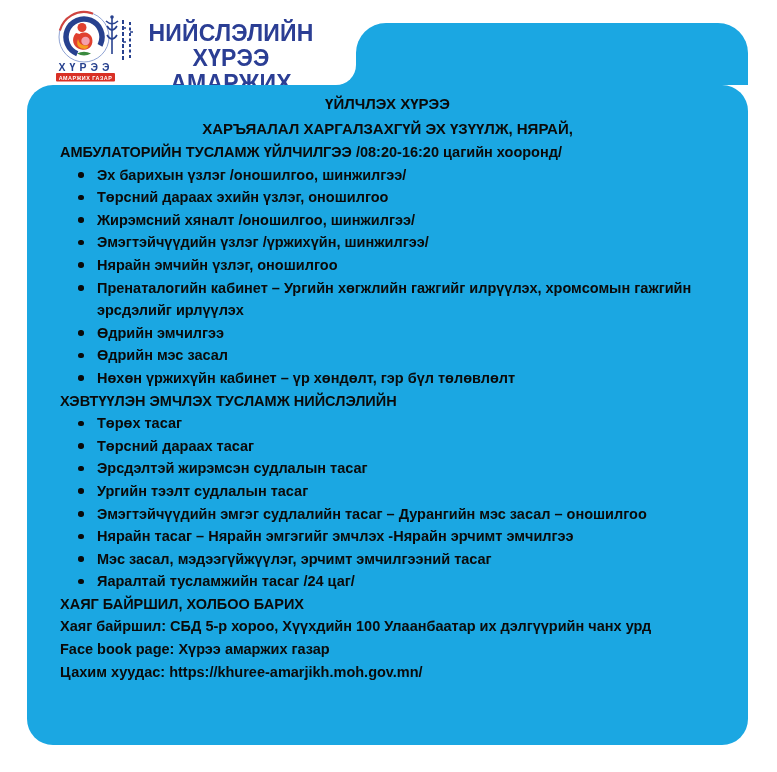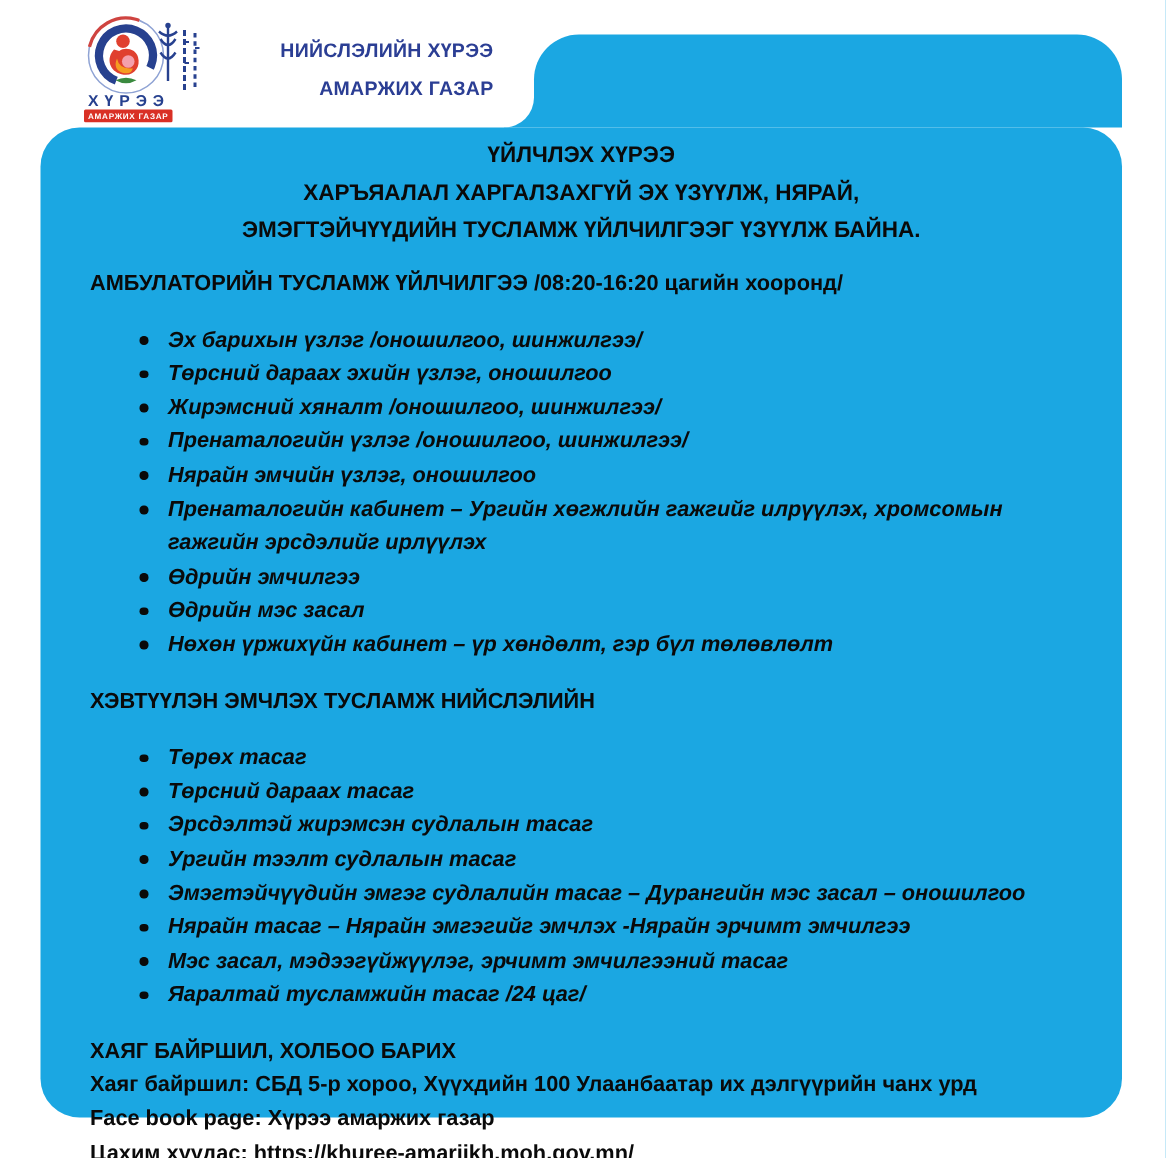--- a/index.html
+++ b/index.html
@@ -14,44 +14,44 @@
     width:777px;height:772px;background:#ffffff;
     font-family:"Liberation Sans", sans-serif;
     color:var(--ink);
   }
   .page{position:relative;width:777px;height:772px;background:#ffffff;overflow:hidden;}
 
   
   .logo{position:absolute;left:55px;top:8px;}
   .org-name{
     position:absolute;left:133px;top:21px;width:196px;
-    text-align:right;color:var(--navy);
-    font-size:13px;line-height:25px;font-weight:700;letter-spacing:0.2px;
+    text-align:center;color:var(--navy);
+    font-size:23px;line-height:25px;font-weight:700;letter-spacing:0.2px;
   }
 
   
   .tab{
     position:absolute;left:356px;top:23px;width:392px;height:62px;
     background:var(--blue);border-radius:30px 30px 0 0;
   }
   .fillet-blue{position:absolute;left:336px;top:60px;width:20px;height:25px;background:var(--blue);}
   .fillet-white{position:absolute;left:336px;top:60px;width:20px;height:25px;background:#fff;border-radius:0 0 20px 0;}
   .card{
     position:absolute;left:27px;top:85px;width:721px;height:660px;
     background:var(--blue);border-radius:26px;
     padding:6px 33px 0 33px;
   }
 
   .intro{
     text-align:center;font-size:15px;line-height:25px;font-weight:600;
-    margin-bottom:12px;
+    margin-bottom:0;
   }
   .main{font-size:14.5px;line-height:22.6px;font-weight:600;}
   .sec-head{white-space:nowrap;}
-  ul.svc{list-style:none;margin:15px;padding:0 0 0 37px;font-style:italic;}
+  ul.svc{list-style:none;margin:0;padding:0 0 0 37px;}
   ul.svc li{position:relative;}
   ul.svc li::before{
     content:"";position:absolute;left:-19px;top:8.5px;
     width:5.5px;height:5.5px;border-radius:50%;background:var(--ink);
   }
   .contact-line{white-space:nowrap;}
 </style>
 </head>
 <body>
 
@@ -96,31 +96,30 @@
 
   <div class="tab"></div>
   <div class="fillet-blue"></div>
   <div class="fillet-white"></div>
 
   <div class="card">
 
     <div class="intro">
       <div>ҮЙЛЧЛЭХ ХҮРЭЭ</div>
       <div>ХАРЪЯАЛАЛ ХАРГАЛЗАХГҮЙ ЭХ ҮЗҮҮЛЖ, НЯРАЙ,</div>
-      <div>ЭМЭГТЭЙЧҮҮДИЙН ТУСЛАМЖ ҮЙЛЧИЛГЭЭГ ҮЗҮҮЛЖ БАЙНА.</div>
     </div>
 
     <div class="main">
 
       <div class="sec-head">АМБУЛАТОРИЙН ТУСЛАМЖ ҮЙЛЧИЛГЭЭ /08:20-16:20 цагийн хооронд/</div>
       <ul class="svc">
         <li>Эх барихын үзлэг /оношилгоо, шинжилгээ/</li>
         <li>Төрсний дараах эхийн үзлэг, оношилгоо</li>
         <li>Жирэмсний хяналт /оношилгоо, шинжилгээ/</li>
-        <li>Пренаталогийн үзлэг /оношилгоо, шинжилгээ/</li>
+        <li>Эмэгтэйчүүдийн үзлэг /үржихүйн, шинжилгээ/</li>
         <li>Нярайн эмчийн үзлэг, оношилгоо</li>
         <li>Пренаталогийн кабинет – Ургийн хөгжлийн гажгийг илрүүлэх, хромсомын гажгийн эрсдэлийг ирлүүлэх</li>
         <li>Өдрийн эмчилгээ</li>
         <li>Өдрийн мэс засал</li>
         <li>Нөхөн үржихүйн кабинет – үр хөндөлт, гэр бүл төлөвлөлт</li>
       </ul>
 
       <div class="sec-head">ХЭВТҮҮЛЭН ЭМЧЛЭХ ТУСЛАМЖ НИЙСЛЭЛИЙН</div>
       <ul class="svc">
         <li>Төрөх тасаг</li>

